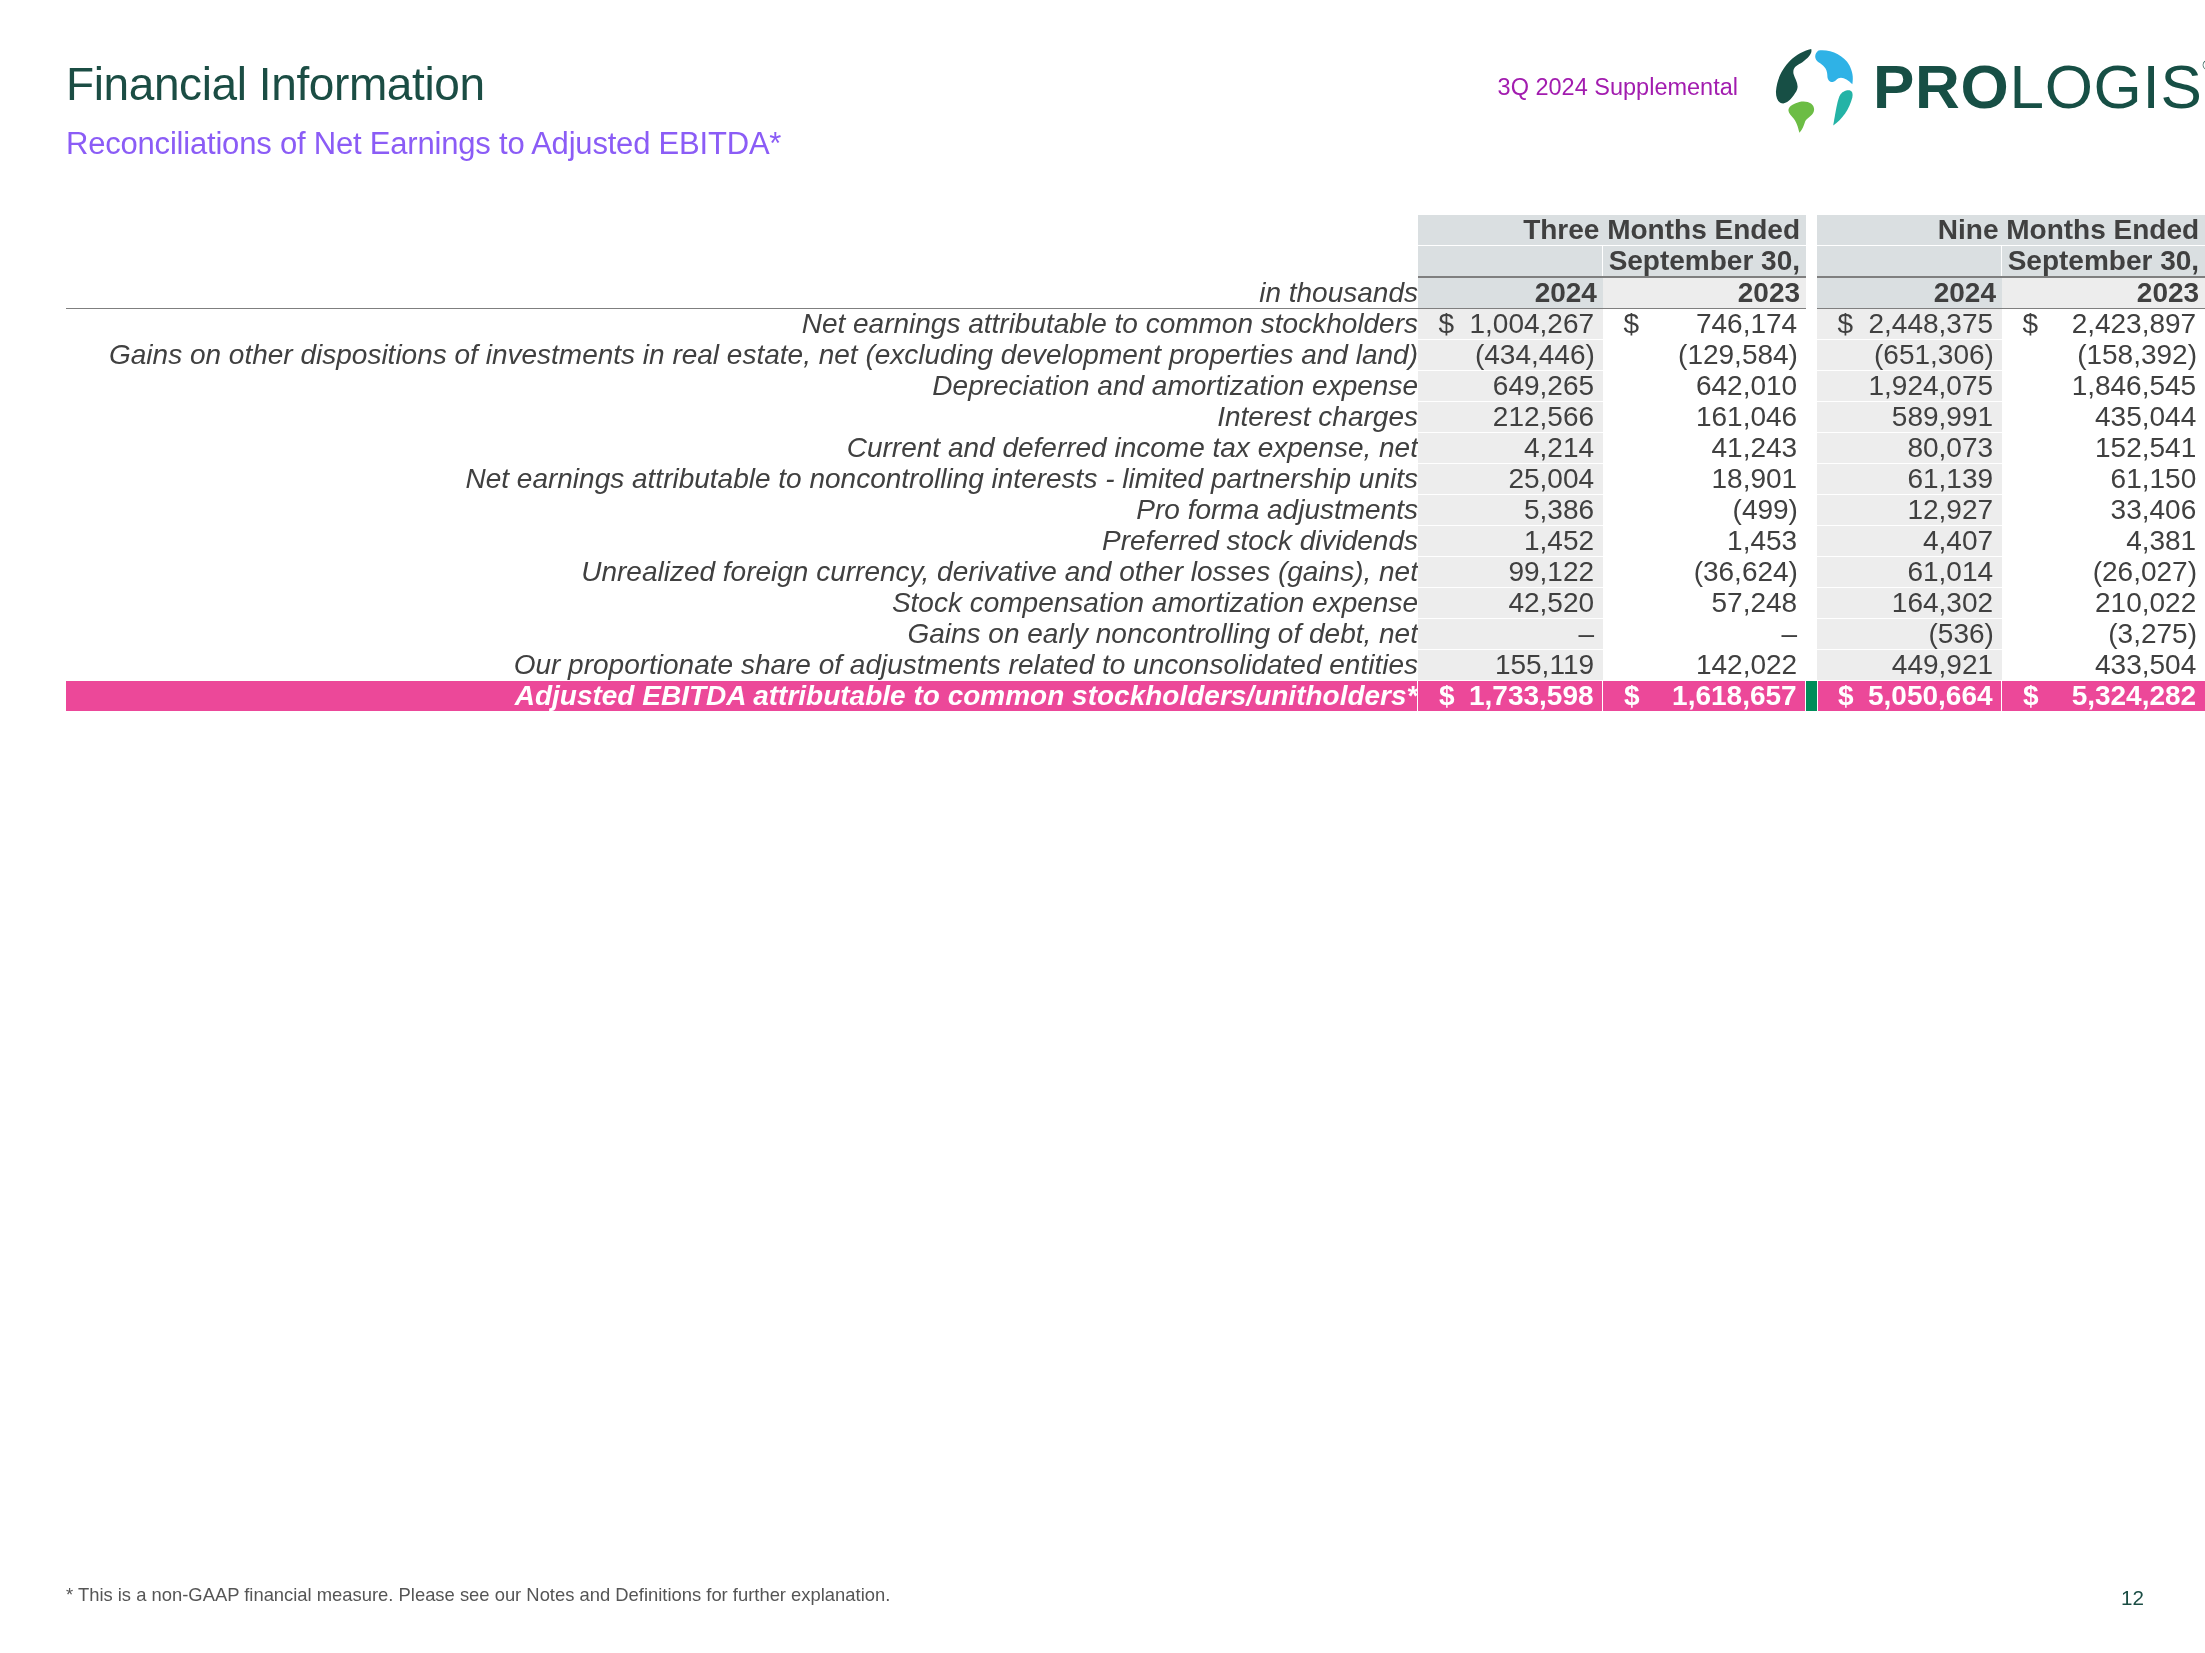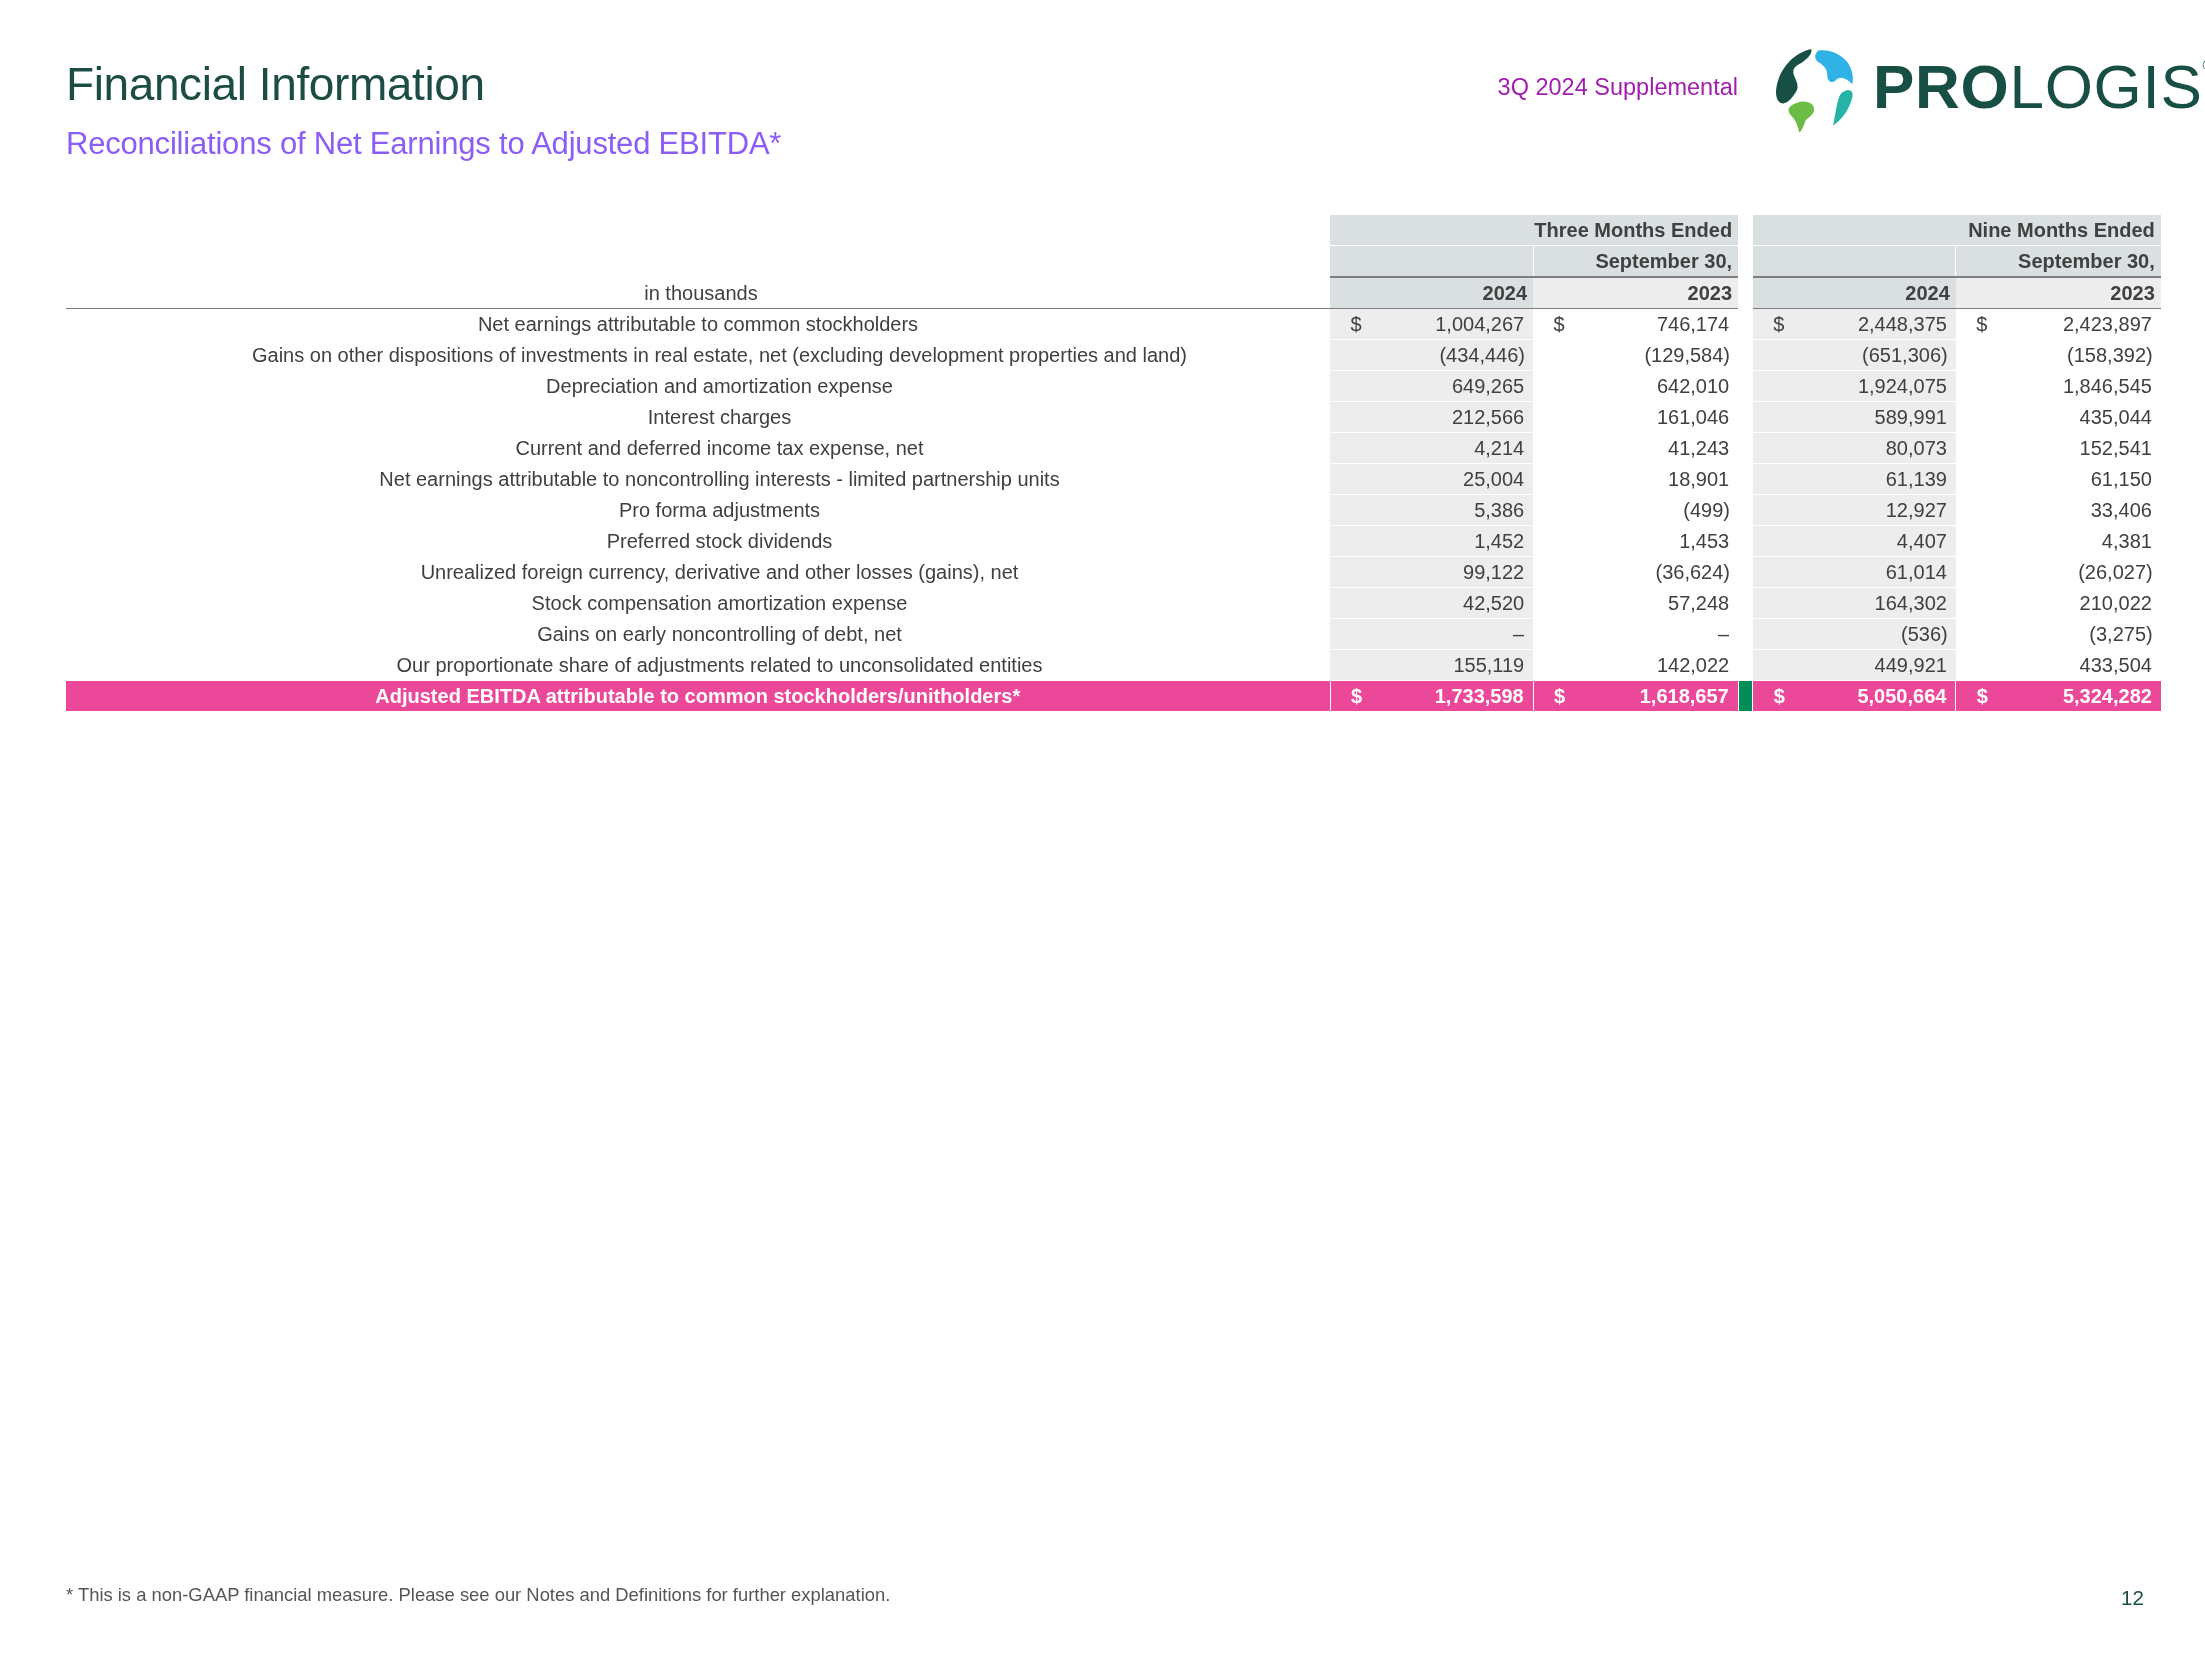--- a/index.html
+++ b/index.html
@@ -12,35 +12,35 @@
   .supp { position: absolute; right: 467px; top: 74px; font-size: 23.5px; color: #a21caf; }
   .logo { position: absolute; left: 1773px; top: 46px; width: 404px; height: 87px; }
   .logo svg { display: block; }
   .logo-text { position: absolute; left: 100px; top: 10.3px; font-size: 62px; color: #174f45;
                letter-spacing: 0.7px; line-height: 1; white-space: nowrap; }
   .logo-text b { font-weight: 900; }
   .logo-text span.light { font-weight: normal; }
   .logo-reg { font-size: 13.2px; vertical-align: top; position: relative; top: 2.9px; }
 
   table.fin { position: absolute; left: 66px; top: 215px; border-collapse: collapse;
-              font-size: 20px; color: #404040; table-layout: fixed; }
+              font-size: 28px; color: #404040; table-layout: fixed; }
   table.fin td { height: 30px; padding: 0; line-height: 30px; white-space: nowrap; }
   col.c-label { width: 1264px; }
   col.c-num { width: 203px; }
   col.c-num2 { width: 205px; }
   col.c-gap { width: 14.7px; }
   .hdr td.h { background: #dadfe1; font-weight: bold; text-align: right; padding-right: 5.9px; color: #404040; }
   .hdr td.h.light { background: #ededed; }
   .hdr td.blank { background: #ffffff; }
   .hdr-top td.h { border-bottom: 1.5px solid #ffffff; }
   .hdr-mid td.h { border-bottom: 2.2px solid #7f7f7f; }
   .hdr-mid td.split { border-right: 1.5px solid #ffffff; }
   .hdr-bot td { border-bottom: 1.5px solid #7f7f7f; }
   .hdr-bot td.lbl { padding-left: 5.9px; font-weight: normal; background: #fff; }
-  td.lbl { text-align: center; padding-left: 5.9px; }
+  td.lbl { text-align: right; padding-left: 5.9px; font-style: italic; }
   td.lbl.ind { padding-left: 43px; }
   td.num { text-align: right; position: relative; }
   td.num.shade { background: #ededed; }
   td.num .dollar { position: absolute; left: 20.6px; }
   td.num .val { padding-right: 8.8px; }
   td.num .val.neg { padding-right: 8px; }
   tr.data td { border-bottom: 1.5px solid #ffffff; }
   tr.total td { background: #ec4899; color: #ffffff; font-weight: bold; height: 29px; }
   tr.total td.num { border-left: 1.5px solid #ffffff; }
   tr.total td.gap { background: #008d5a; border-left: 1.5px solid #ffffff; }

